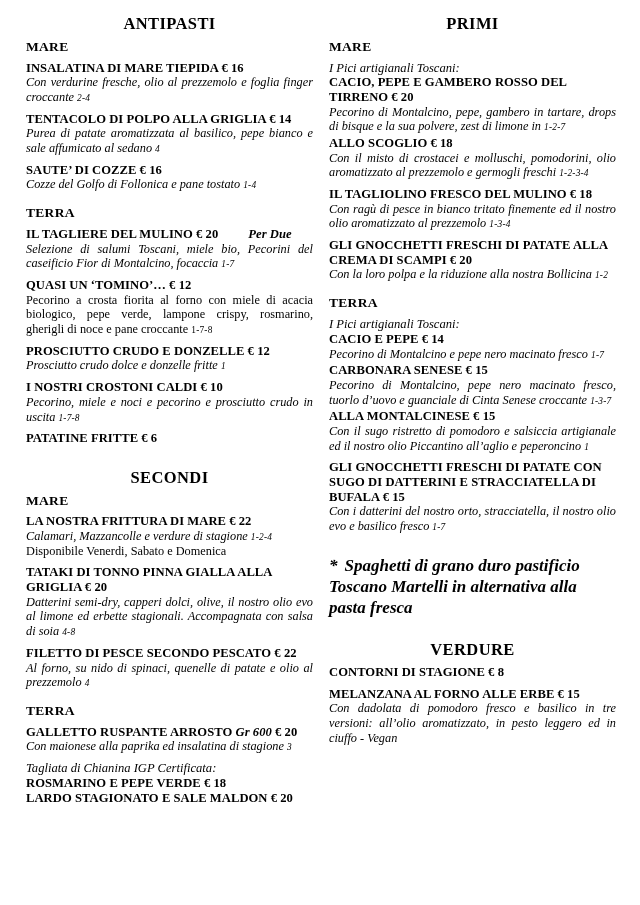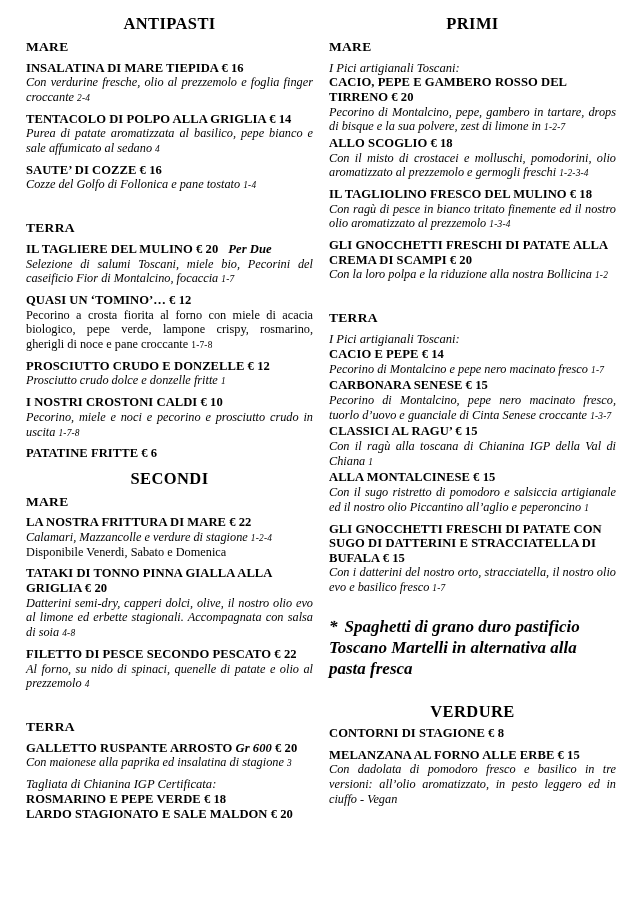--- a/index.html
+++ b/index.html
@@ -38,39 +38,39 @@
     line-height: 1.25;
   }
   .sub-title {
     text-align: left;
     font-weight: bold;
     font-size: 13.5px;
     letter-spacing: 0.3px;
     margin: 0 0 5px 0;
     line-height: 1.25;
   }
-  .sec-title.spaced { margin-top: 8px; }
-  .sub-title.spaced { margin-top: 28px; }
+  .sec-title.spaced { margin-top: 22px; }
+  .sub-title.spaced { margin-top: 13px; }
 
   
   .item { margin: 0 0 7px 0; }
   .item.tight { margin-bottom: 2px; }
 
   .dish {
     font-weight: bold;
     font-size: 12.6px;
     line-height: 1.16;
     margin: 0;
     letter-spacing: 0.05px;
   }
   .dish .note {
     font-style: italic;
     font-weight: bold;
   }
-  .dish .pad { padding-left: 10px; }
+  .dish .pad { padding-left: 30px; }
 
   .grp {
     font-weight: normal;
     font-style: italic;
     font-size: 12.6px;
     line-height: 1.18;
     margin: 0;
   }
 
   .desc {
@@ -237,25 +237,20 @@
       <div class="desc"><span>Pecorino di Montalcino e pepe nero macinato fresco</span>
         <span class="al">1-7</span></div>
     </div>
 
     <div class="item tight">
       <div class="dish">CARBONARA SENESE  € 15</div>
       <div class="desc"><span>Pecorino di Montalcino, pepe nero macinato fresco, tuorlo d’uovo e guanciale di Cinta Senese croccante</span>
         <span class="al">1-3-7</span></div>
     </div>
 
-    <div class="item tight">
-      <div class="dish">CLASSICI AL RAGU’  € 15</div>
-      <div class="desc"><span>Con il ragù alla toscana di Chianina IGP della Val di Chiana</span>
-        <span class="al">1</span></div>
-    </div>
 
     <div class="item">
       <div class="dish">ALLA MONTALCINESE € 15</div>
       <div class="desc"><span>Con il sugo ristretto di pomodoro e salsiccia artigianale ed il nostro olio Piccantino all’aglio e peperoncino</span>
         <span class="al">1</span></div>
     </div>
 
     <div class="item">
       <div class="dish">GLI GNOCCHETTI FRESCHI DI PATATE CON SUGO DI DATTERINI E STRACCIATELLA DI BUFALA € 15</div>
       <div class="desc"><span>Con i datterini del nostro orto, stracciatella, il nostro olio evo e basilico fresco</span>

